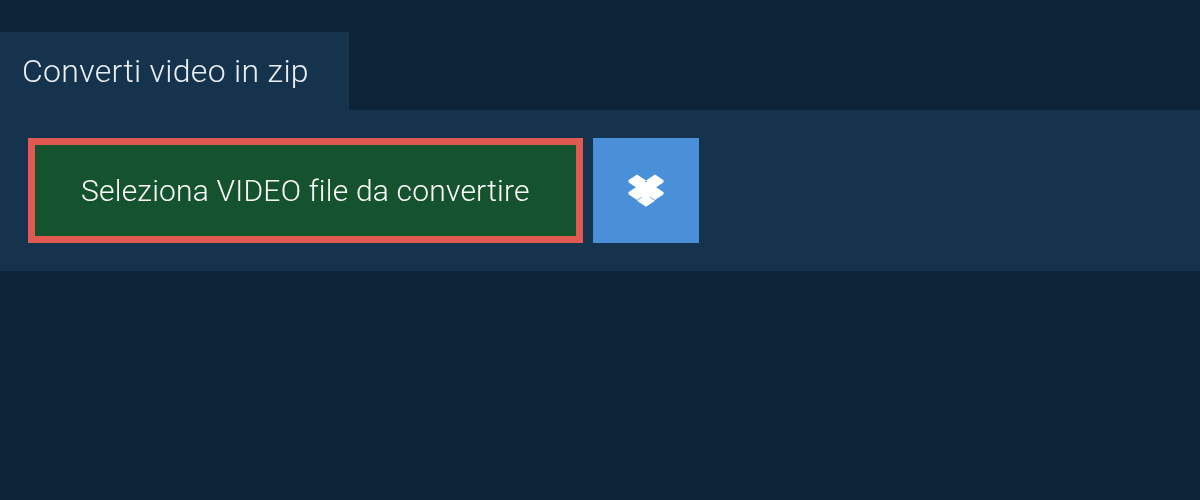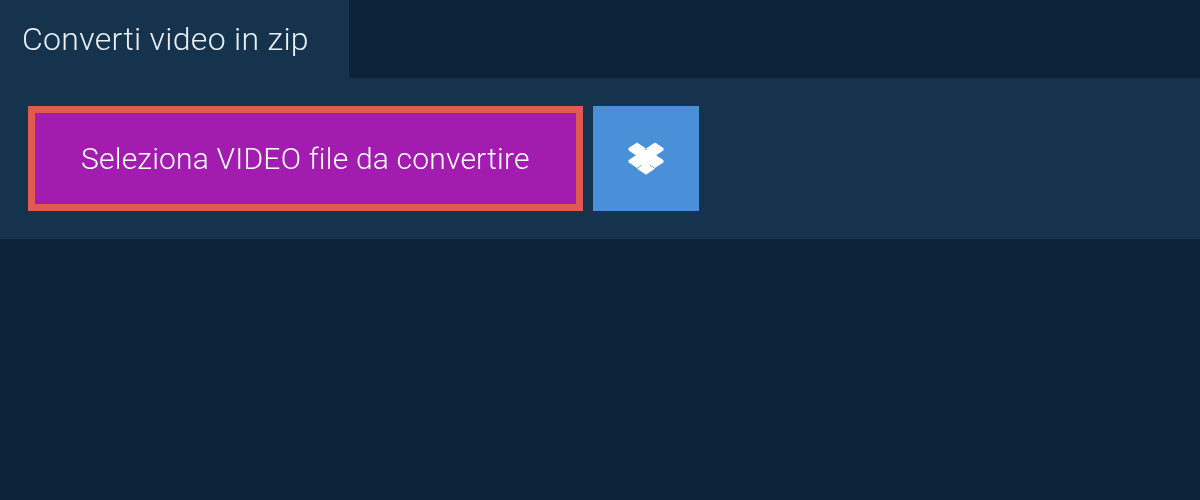--- a/index.html
+++ b/index.html
@@ -8,40 +8,41 @@
       box-sizing: border-box;
     }
     body {
       width: 1200px;
       height: 500px;
       background: #0d2438;
       font-family: -apple-system, BlinkMacSystemFont, "Segoe UI", Roboto, sans-serif;
       overflow: hidden;
     }
     .tab-container {
+      padding-top: 32px;
     }
     .tab {
       display: inline-block;
       background: #15334d;
       color: #e8eef3;
       font-size: 32px;
       font-weight: 300;
       padding: 20px 40px 20px 22px;
       letter-spacing: 0.3px;
     }
     .panel {
       background: #15334d;
       padding: 28px 28px 28px 28px;
     }
     .button-row {
       display: flex;
       gap: 10px;
     }
     .select-button {
-      background: #a21caf;
+      background: #14532d;
       border: 7px solid #e05a52;
       color: #ffffff;
       font-size: 30px;
       font-weight: 300;
       padding: 28px 46px;
       cursor: pointer;
       letter-spacing: 0.2px;
       display: flex;
       align-items: center;
       justify-content: flex-start;

